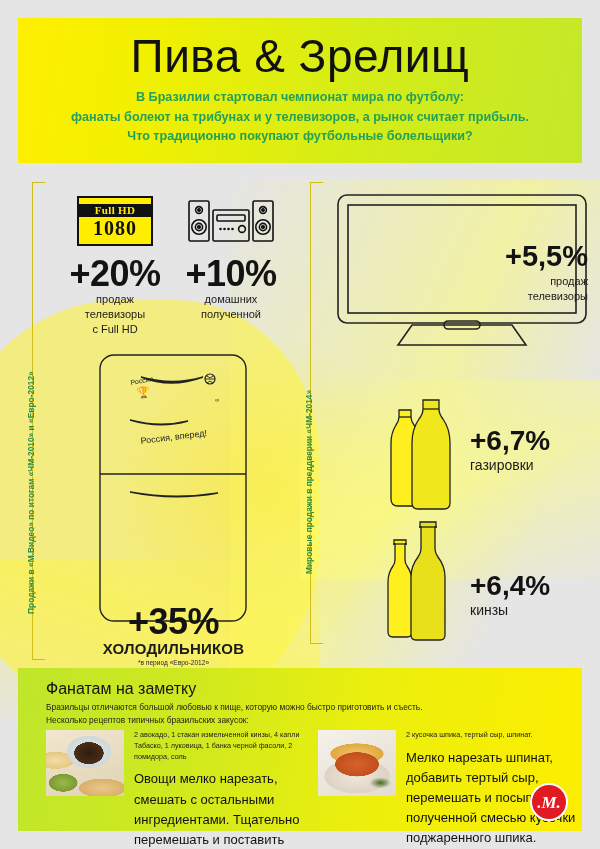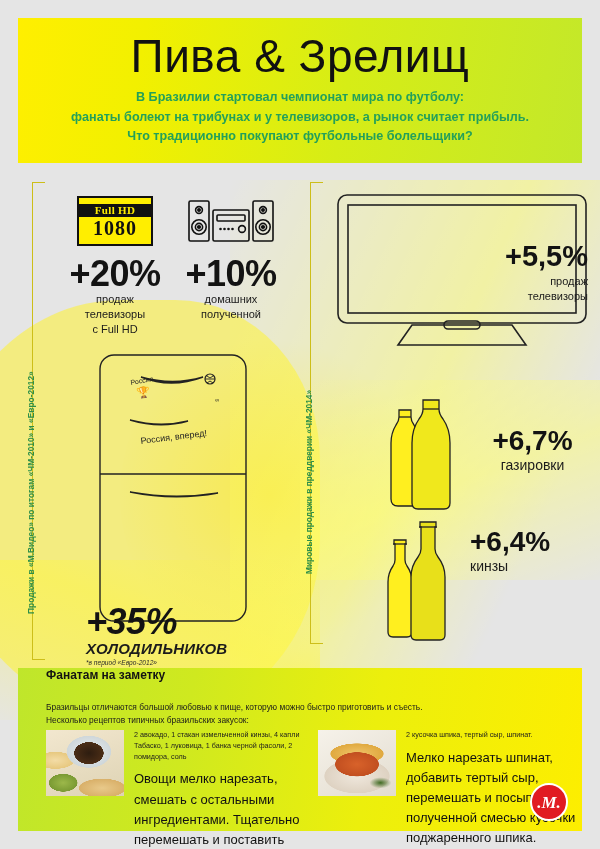--- a/index.html
+++ b/index.html
@@ -72,44 +72,44 @@
   .fullhd-top{background:#111;color:#ffee00;font-size:11px;font-weight:700;
      width:100%;text-align:center;line-height:13px;letter-spacing:.3px;}
   .fullhd-num{font-size:20px;font-weight:700;color:#111;line-height:22px;letter-spacing:1px;}
 
   .hifi{width:86px;height:46px;margin:2px auto 12px auto;position:relative;}
   .hifi svg{display:block;}
 
   
   .fridge{position:absolute;left:97px;top:352px;width:152px;height:400px;}
   .fridge svg{display:block;}
-  .stat-fridge{position:absolute;left:86px;top:604px;width:175px;text-align:left;font-style:italic;}
+  .stat-fridge{position:absolute;left:86px;top:604px;width:175px;text-align:center;}
   .fridge-note{font-size:6.6px;color:#2b2b2b;margin-top:2px;}
   .fridge-sub{font-size:15px;font-weight:600;color:#1b1b1b;letter-spacing:.2px;}
 
   
   .tv{position:absolute;left:336px;top:193px;width:252px;height:160px;}
   .tv svg{display:block;}
   .tv-text{position:absolute;left:336px;top:242px;width:252px;text-align:right;}
   .tv-pct{font-size:29px;font-weight:700;color:#131313;line-height:1;}
   .tv-cap{font-size:11px;color:#1b1b1b;line-height:1.35;margin-top:3px;}
 
   .soda{position:absolute;left:385px;top:398px;width:85px;height:112px;}
-  .soda-text{position:absolute;left:470px;top:427px;width:125px;text-align:center;}
+  .soda-text{position:absolute;left:470px;top:427px;width:125px;}
   .beer{position:absolute;left:378px;top:518px;width:90px;height:125px;}
-  .beer-text{position:absolute;left:470px;top:528px;width:125px;}
+  .beer-text{position:absolute;left:470px;top:572px;width:125px;}
   .rt-pct{font-size:28px;font-weight:700;color:#131313;line-height:1;}
   .rt-cap{font-size:14px;color:#1b1b1b;margin-top:2px;}
 
   
   .footer{
     position:absolute;left:18px;top:668px;width:564px;height:163px;
     background:linear-gradient(100deg,#bfe62b 0%,#cfe91f 30%,#ecef0c 62%,#fdee00 100%);
   }
-  .foot-title{position:absolute;left:28px;top:0;font-size:12px;font-weight:700;color:#131313;}
+  .foot-title{position:absolute;left:28px;top:12px;font-size:16px;font-weight:400;color:#131313;}
   .foot-lead{position:absolute;left:28px;top:33px;font-size:8.4px;color:#1b1b1b;line-height:1.55;font-weight:500;}
 
   .recipe{position:absolute;top:62px;}
   .recipe-a{left:28px;width:262px;}
   .recipe-b{left:300px;width:262px;}
   .thumb{width:78px;height:66px;position:absolute;left:0;top:0;overflow:hidden;}
   .rtext{position:absolute;left:88px;top:0;width:172px;}
   .ing{font-size:7.2px;color:#1d1d1d;line-height:1.5;}
   .steps{font-size:13px;color:#111;line-height:1.55;font-weight:400;margin-top:7px;}
 

